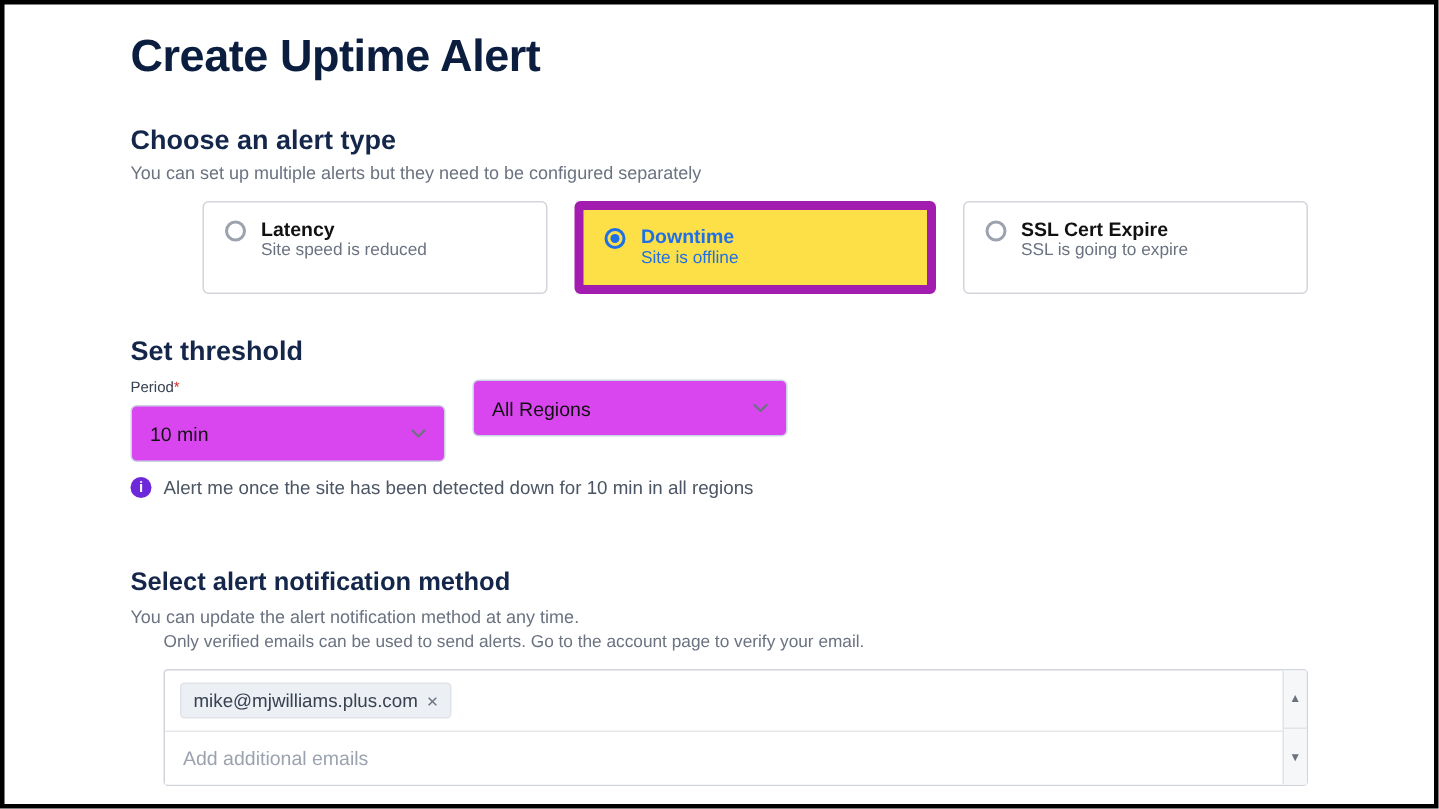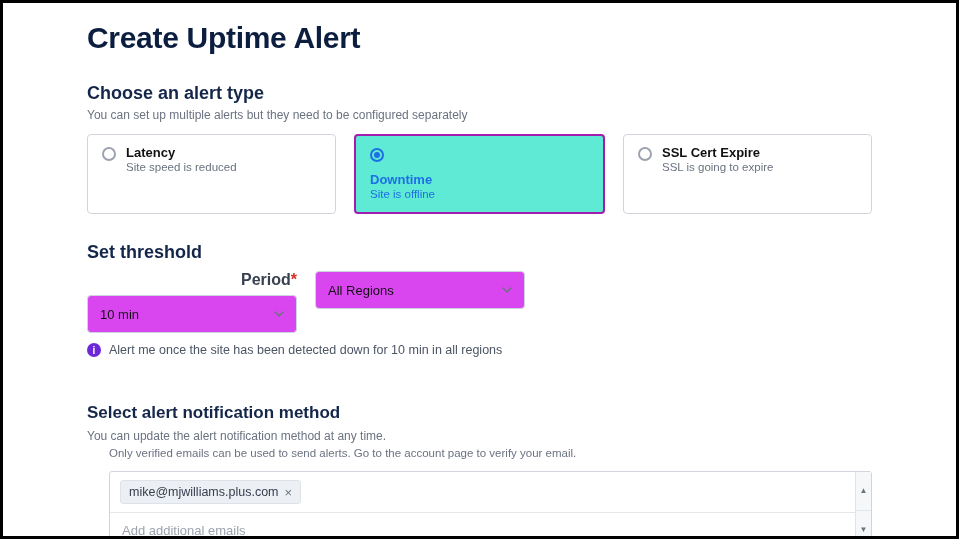--- a/index.html
+++ b/index.html
@@ -27,36 +27,36 @@
   }
   .helper {
     font-size: 12px;
     color: #6b7280;
     margin-bottom: 12px;
   }
   .alert-type-row {
     display: flex;
     gap: 18px;
     margin-bottom: 28px;
+    margin-left: 48px;
   }
   .alert-card {
     flex: 1;
     border: 1px solid #d1d5db;
     border-radius: 4px;
     padding: 10px 14px 12px 14px;
     display: flex;
     align-items: flex-start;
     gap: 10px;
     cursor: pointer;
     background: #fff;
   }
   .alert-card.selected {
-    border: 2px solid #a21caf;
-    background: #5eead4;
-    flex-direction: column;
+    border: 6px solid #a21caf;
+    background: #fde047;
   }
   .radio {
     width: 14px; height: 14px;
     border: 2px solid #9ca3af;
     border-radius: 50%;
     margin-top: 2px;
     flex-shrink: 0;
     position: relative;
   }
   .alert-card.selected .radio {
@@ -86,25 +86,24 @@
   .threshold-row {
     display: flex;
     gap: 18px;
     margin-bottom: 10px;
   }
   .field {
     display: flex;
     flex-direction: column;
   }
   .field-label {
-    font-size: 16px;
-    font-weight: 700;
+    font-size: 10px;
+    font-weight: 400;
     color: #374151;
     margin-bottom: 6px;
-    text-align: right;
   }
   .field-label .req { color: #d92d20; }
   .select {
     width: 210px;
     height: 38px;
     border: 1px solid #cbd5e1;
     border-radius: 4px;
     padding: 0 12px;
     display: flex;
     align-items: center;

